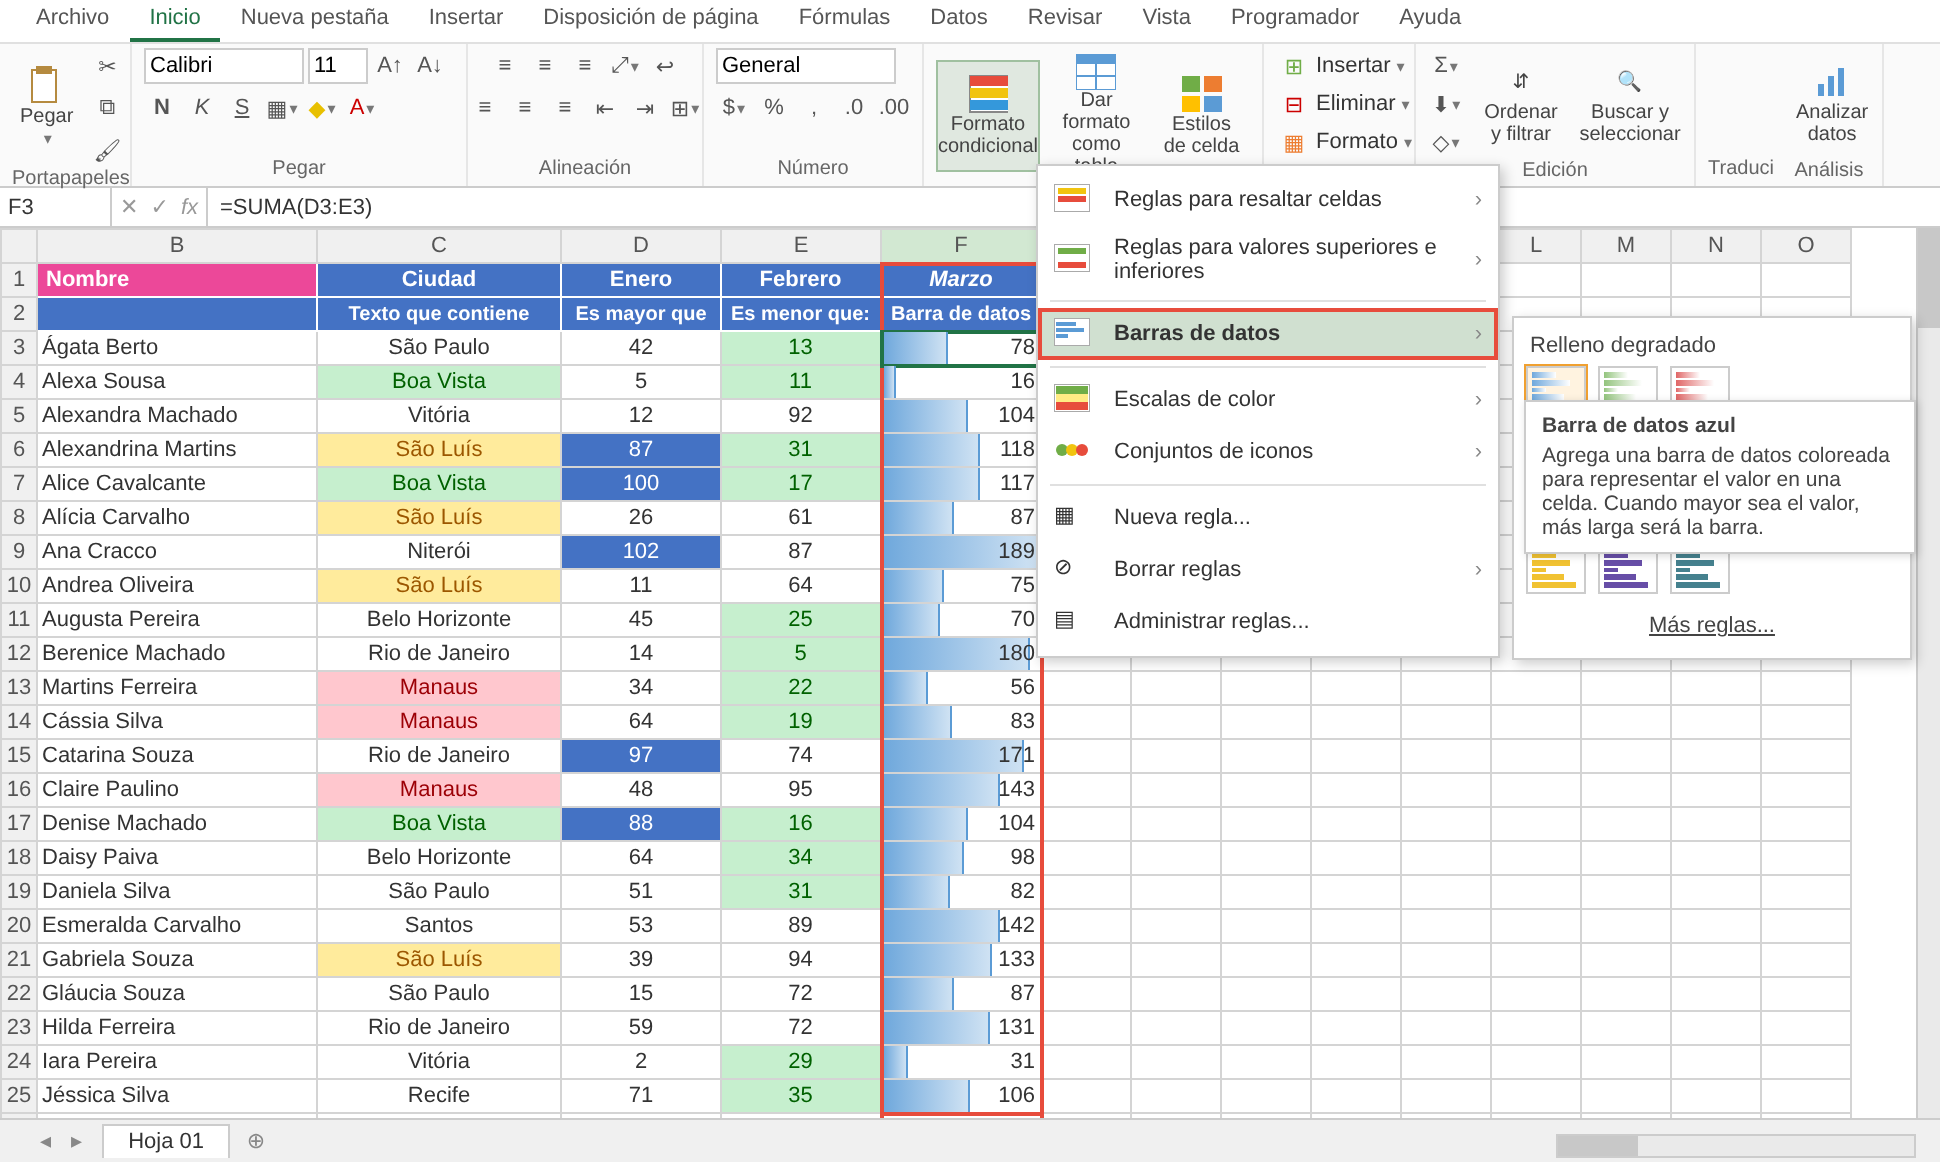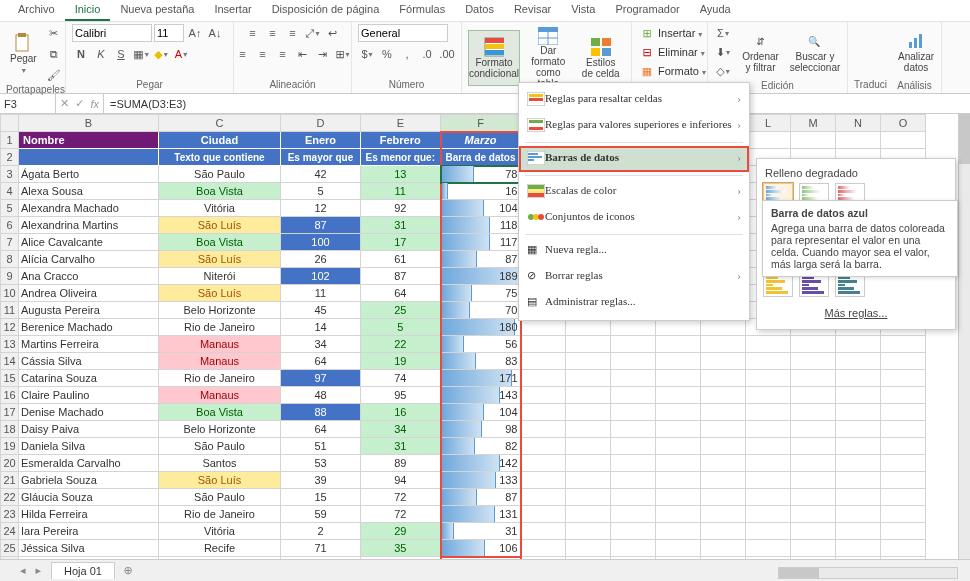--- a/index.html
+++ b/index.html
@@ -44,21 +44,21 @@
 .hl-yellow { background: #FFEB9C; color: #9C5700; }
 .hl-blue { background: #4472C4; color: #fff; }
 .bar-cell { position: relative; text-align: right; padding-right: 3px; }
 .bar-fill { position: absolute; left: 0; top: 0; bottom: 0; background: linear-gradient(to right, #6fa8dc, #cfe2f3); z-index: 0; border-right: 1px solid #5b9bd5; }
 .bar-val { position: relative; z-index: 1; }
 .col-B { width: 140px; } .col-C { width: 122px; } .col-D { width: 80px; } .col-E { width: 80px; } .col-F { width: 80px; }
 .col-rest { width: 45px; }
 
 
 .cf-menu { position: absolute; left: 518px; top: 82px; width: 232px; background: #fff; border: 1px solid #ccc; box-shadow: 2px 2px 6px rgba(0,0,0,0.2); z-index: 50; padding: 4px 0; }
-.cf-item { display: flex; align-items: flex-start; padding: 5px 8px; gap: 0; cursor: pointer; position: relative; font-family: Liberation Serif, serif; }
+.cf-item { display: flex; align-items: center; padding: 5px 8px; gap: 12px; cursor: pointer; position: relative; }
 .cf-item.highlighted { background: #d0e0d0; outline: 2px solid #e74c3c; outline-offset: -2px; }
 .cf-item .sub-arrow { position: absolute; right: 8px; color: #888; }
 .cf-sep { height: 1px; background: #e0e0e0; margin: 3px 6px; }
 .cf-icon { width: 18px; height: 16px; display: inline-block; }
 
 
 .db-sub { position: absolute; left: 756px; top: 158px; width: 200px; background: #fff; border: 1px solid #ccc; box-shadow: 2px 2px 6px rgba(0,0,0,0.2); z-index: 60; padding: 6px; }
 .db-heading { font-size: 11px; color: #444; padding: 2px 2px 4px; }
 .db-row { display: flex; gap: 6px; margin-bottom: 6px; }
 .db-swatch { width: 30px; height: 24px; border: 1px solid #ccc; cursor: pointer; position: relative; background: #fff; }
@@ -321,21 +321,21 @@
           <th class="colhdr">K</th>
           <th class="colhdr">L</th>
           <th class="colhdr">M</th>
           <th class="colhdr">N</th>
           <th class="colhdr">O</th>
         </tr>
       </thead>
     <tbody id="grid-body">
         <tr>
           <th class="rowhdr">1</th>
-          <td style="background: #701a75; color: rgb(255, 255, 255); font-weight: bold; padding-left: 4px; border-color: rgb(255, 255, 255);">Nombre</td>
+          <td style="background: #ec4899; color: rgb(255, 255, 255); font-weight: bold; padding-left: 4px; border-color: rgb(255, 255, 255);">Nombre</td>
           <td class="ctr" style="background: rgb(68, 114, 196); color: rgb(255, 255, 255); font-weight: bold; text-align: center; border-color: rgb(255, 255, 255);">Ciudad</td>
           <td class="ctr" style="background: rgb(68, 114, 196); color: rgb(255, 255, 255); font-weight: bold; text-align: center; border-color: rgb(255, 255, 255);">Enero</td>
           <td class="ctr" style="background: rgb(68, 114, 196); color: rgb(255, 255, 255); font-weight: bold; text-align: center; border-color: rgb(255, 255, 255);">Febrero</td>
           <td class="ctr" style="background: rgb(68, 114, 196); color: rgb(255, 255, 255); font-weight: bold; text-align: center; border-color: rgb(231, 76, 60) rgb(231, 76, 60) rgb(255, 255, 255); border-left-width: 2px; border-left-style: solid; border-right-width: 2px; border-right-style: solid; border-top-width: 2px; border-top-style: solid; font-style: italic;">Marzo</td>
           <td></td>
           <td></td>
           <td></td>
           <td></td>
           <td></td>
           <td></td>

